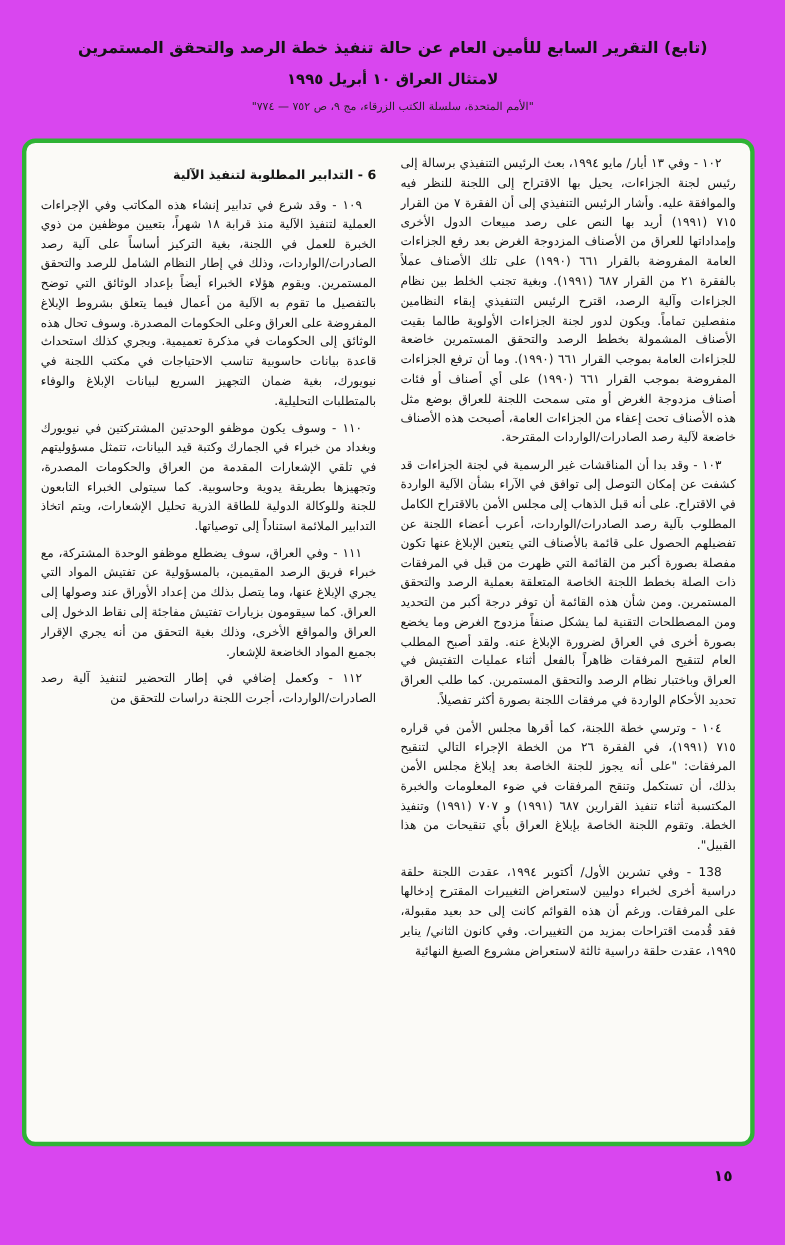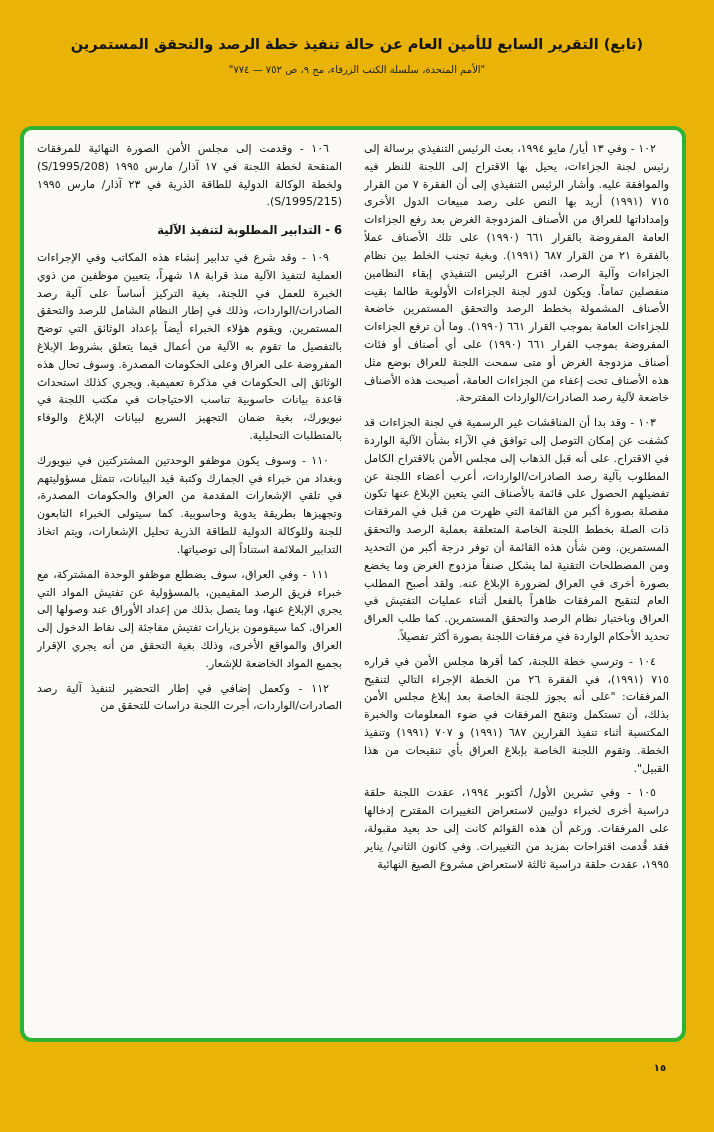--- a/index.html
+++ b/index.html
@@ -6,21 +6,21 @@
     margin: 0;
     padding: 0;
     background: #e9e7e2;
     font-family: "DejaVu Sans", sans-serif;
   }
   .page {
     position: relative;
     width: 714px;
     height: 1132px;
     margin: 0 auto;
-    background: #eab308;
+    background: #d946ef;
     color: #141414;
     overflow: hidden;
   }
   .header {
     position: absolute;
     top: 36px;
     left: 0;
     width: 714px;
     text-align: center;
     direction: rtl;
@@ -77,47 +77,47 @@
   .section-heading {
     font-weight: bold;
     font-size: 11.5px;
     margin: 10px 0 9px 0;
     text-indent: 0;
   }
   .page-number {
     position: absolute;
     top: 1062px;
     right: 48px;
-    font-size: 10px;
+    font-size: 14px;
     font-weight: bold;
     direction: rtl;
   }
 </style>
 </head>
 <body>
 
 <div class="page">
 
   <div class="header">
     <div class="title-line1">(تابع) التقرير السابع للأمين العام عن حالة تنفيذ خطة الرصد والتحقق المستمرين</div>
+    <div class="title-line2">لامتثال العراق ١٠ أبريل ١٩٩٥</div>
     <div class="source-line">"الأمم المتحدة، سلسلة الكتب الزرقاء، مج ٩، ص ٧٥٢ — ٧٧٤"</div>
   </div>
 
   <div class="green-box">
     <div class="columns">
 
       <div class="col">
         <p>١٠٢ - وفي ١٣ أيار/ مايو ١٩٩٤، بعث الرئيس التنفيذي برسالة إلى رئيس لجنة الجزاءات، يحيل بها الاقتراح إلى اللجنة للنظر فيه والموافقة عليه. وأشار الرئيس التنفيذي إلى أن الفقرة ٧ من القرار ٧١٥ (١٩٩١) أريد بها النص على رصد مبيعات الدول الأخرى وإمداداتها للعراق من الأصناف المزدوجة الغرض بعد رفع الجزاءات العامة المفروضة بالقرار ٦٦١ (١٩٩٠) على تلك الأصناف عملاً بالفقرة ٢١ من القرار ٦٨٧ (١٩٩١). وبغية تجنب الخلط بين نظام الجزاءات وآلية الرصد، اقترح الرئيس التنفيذي إبقاء النظامين منفصلين تماماً. ويكون لدور لجنة الجزاءات الأولوية طالما بقيت الأصناف المشمولة بخطط الرصد والتحقق المستمرين خاضعة للجزاءات العامة بموجب القرار ٦٦١ (١٩٩٠). وما أن ترفع الجزاءات المفروضة بموجب القرار ٦٦١ (١٩٩٠) على أي أصناف أو فئات أصناف مزدوجة الغرض أو متى سمحت اللجنة للعراق بوضع مثل هذه الأصناف تحت إعفاء من الجزاءات العامة، أصبحت هذه الأصناف خاضعة لآلية رصد الصادرات/الواردات المقترحة.</p>
         <p>١٠٣ - وقد بدا أن المناقشات غير الرسمية في لجنة الجزاءات قد كشفت عن إمكان التوصل إلى توافق في الآراء بشأن الآلية الواردة في الاقتراح. على أنه قبل الذهاب إلى مجلس الأمن بالاقتراح الكامل المطلوب بآلية رصد الصادرات/الواردات، أعرب أعضاء اللجنة عن تفضيلهم الحصول على قائمة بالأصناف التي يتعين الإبلاغ عنها تكون مفصلة بصورة أكبر من القائمة التي ظهرت من قبل في المرفقات ذات الصلة بخطط اللجنة الخاصة المتعلقة بعملية الرصد والتحقق المستمرين. ومن شأن هذه القائمة أن توفر درجة أكبر من التحديد ومن المصطلحات التقنية لما يشكل صنفاً مزدوج الغرض وما يخضع بصورة أخرى في العراق لضرورة الإبلاغ عنه. ولقد أصبح المطلب العام لتنقيح المرفقات ظاهراً بالفعل أثناء عمليات التفتيش في العراق وباختبار نظام الرصد والتحقق المستمرين. كما طلب العراق تحديد الأحكام الواردة في مرفقات اللجنة بصورة أكثر تفصيلاً.</p>
         <p>١٠٤ - وترسي خطة اللجنة، كما أقرها مجلس الأمن في قراره ٧١٥ (١٩٩١)، في الفقرة ٢٦ من الخطة الإجراء التالي لتنقيح المرفقات: "على أنه يجوز للجنة الخاصة بعد إبلاغ مجلس الأمن بذلك، أن تستكمل وتنقح المرفقات في ضوء المعلومات والخبرة المكتسبة أثناء تنفيذ القرارين ٦٨٧ (١٩٩١) و ٧٠٧ (١٩٩١) وتنفيذ الخطة. وتقوم اللجنة الخاصة بإبلاغ العراق بأي تنقيحات من هذا القبيل".</p>
-        <p>١٠٥ - وفي تشرين الأول/ أكتوبر ١٩٩٤، عقدت اللجنة حلقة دراسية أخرى لخبراء دوليين لاستعراض التغييرات المقترح إدخالها على المرفقات. ورغم أن هذه القوائم كانت إلى حد بعيد مقبولة، فقد قُدمت اقتراحات بمزيد من التغييرات. وفي كانون الثاني/ يناير ١٩٩٥، عقدت حلقة دراسية ثالثة لاستعراض مشروع الصيغ النهائية</p>
+        <p>138 - وفي تشرين الأول/ أكتوبر ١٩٩٤، عقدت اللجنة حلقة دراسية أخرى لخبراء دوليين لاستعراض التغييرات المقترح إدخالها على المرفقات. ورغم أن هذه القوائم كانت إلى حد بعيد مقبولة، فقد قُدمت اقتراحات بمزيد من التغييرات. وفي كانون الثاني/ يناير ١٩٩٥، عقدت حلقة دراسية ثالثة لاستعراض مشروع الصيغ النهائية</p>
       </div>
 
       <div class="col">
-        <p>١٠٦ - وقدمت إلى مجلس الأمن الصورة النهائية للمرفقات المنقحة لخطة اللجنة في ١٧ آذار/ مارس ١٩٩٥ (S/1995/208) ولخطة الوكالة الدولية للطاقة الذرية في ٢٣ آذار/ مارس ١٩٩٥ (S/1995/215).</p>
         <div class="section-heading">6 - التدابير المطلوبة لتنفيذ الآلية</div>
         <p>١٠٩ - وقد شرع في تدابير إنشاء هذه المكاتب وفي الإجراءات العملية لتنفيذ الآلية منذ قرابة ١٨ شهراً، بتعيين موظفين من ذوي الخبرة للعمل في اللجنة، بغية التركيز أساساً على آلية رصد الصادرات/الواردات، وذلك في إطار النظام الشامل للرصد والتحقق المستمرين. ويقوم هؤلاء الخبراء أيضاً بإعداد الوثائق التي توضح بالتفصيل ما تقوم به الآلية من أعمال فيما يتعلق بشروط الإبلاغ المفروضة على العراق وعلى الحكومات المصدرة. وسوف تحال هذه الوثائق إلى الحكومات في مذكرة تعميمية. ويجري كذلك استحداث قاعدة بيانات حاسوبية تناسب الاحتياجات في مكتب اللجنة في نيويورك، بغية ضمان التجهيز السريع لبيانات الإبلاغ والوفاء بالمتطلبات التحليلية.</p>
         <p>١١٠ - وسوف يكون موظفو الوحدتين المشتركتين في نيويورك وبغداد من خبراء في الجمارك وكتبة قيد البيانات، تتمثل مسؤوليتهم في تلقي الإشعارات المقدمة من العراق والحكومات المصدرة، وتجهيزها بطريقة يدوية وحاسوبية. كما سيتولى الخبراء التابعون للجنة وللوكالة الدولية للطاقة الذرية تحليل الإشعارات، ويتم اتخاذ التدابير الملائمة استناداً إلى توصياتها.</p>
         <p>١١١ - وفي العراق، سوف يضطلع موظفو الوحدة المشتركة، مع خبراء فريق الرصد المقيمين، بالمسؤولية عن تفتيش المواد التي يجري الإبلاغ عنها، وما يتصل بذلك من إعداد الأوراق عند وصولها إلى العراق. كما سيقومون بزيارات تفتيش مفاجئة إلى نقاط الدخول إلى العراق والمواقع الأخرى، وذلك بغية التحقق من أنه يجري الإقرار بجميع المواد الخاضعة للإشعار.</p>
         <p>١١٢ - وكعمل إضافي في إطار التحضير لتنفيذ آلية رصد الصادرات/الواردات، أجرت اللجنة دراسات للتحقق من</p>
       </div>
 
     </div>
   </div>
 

